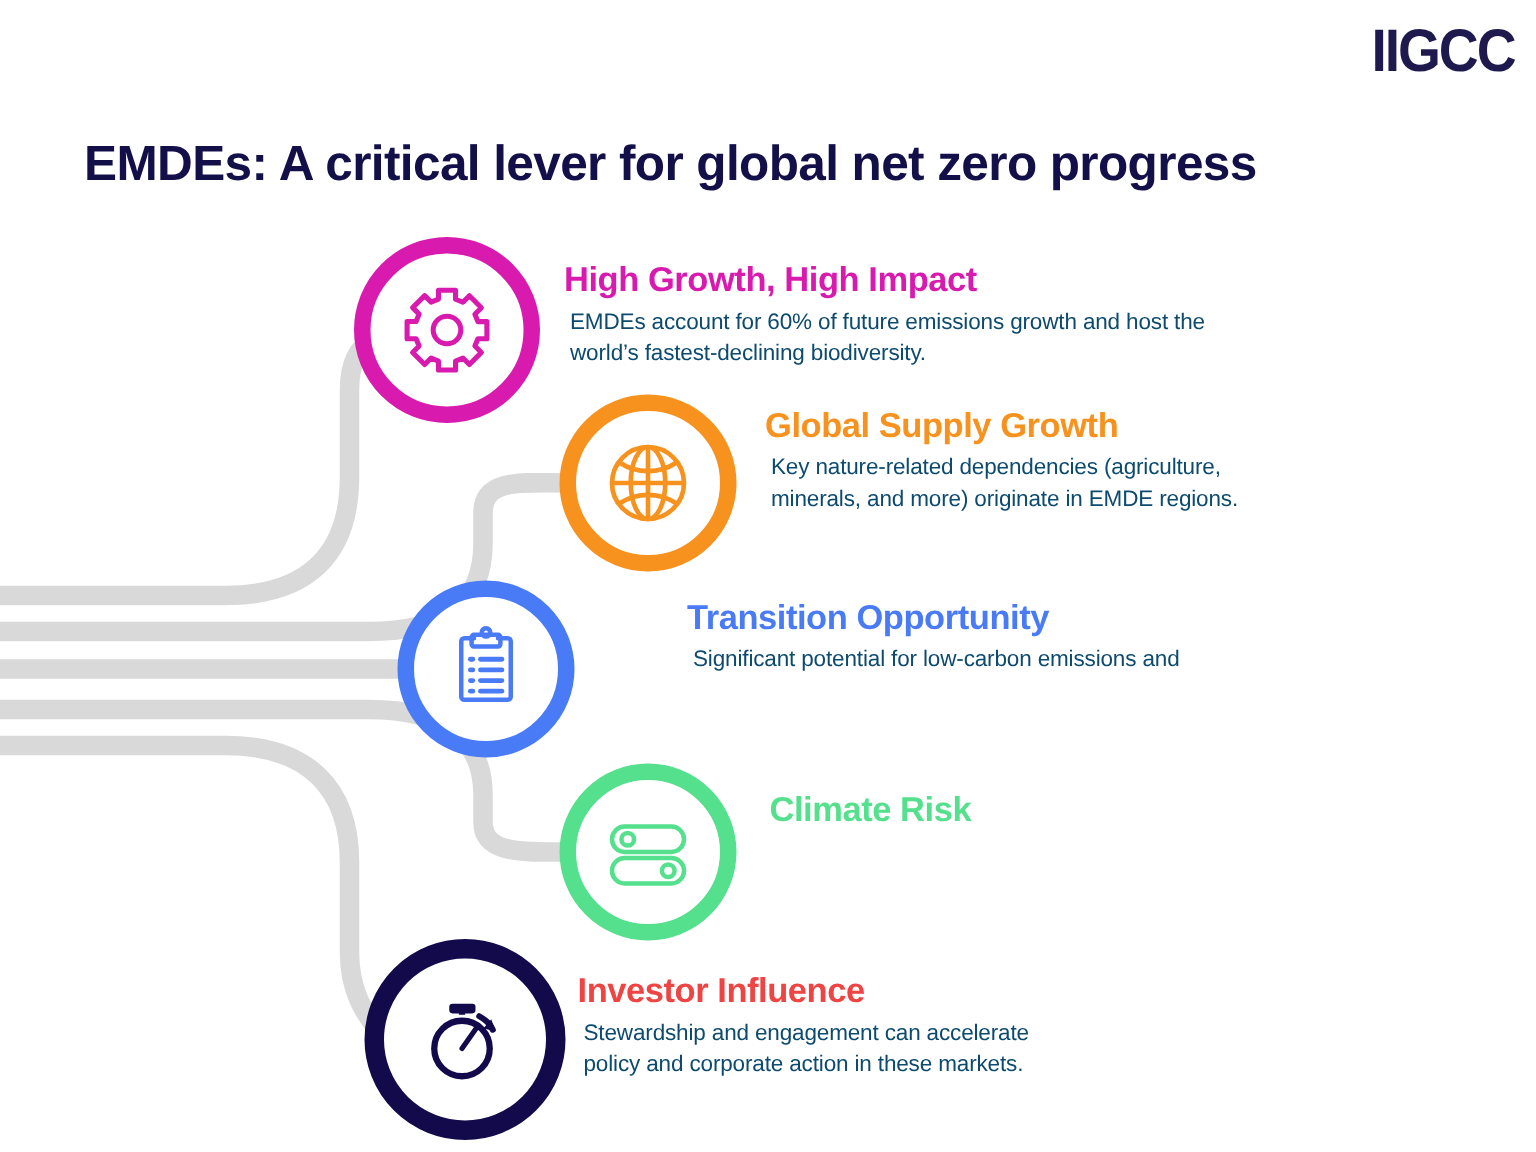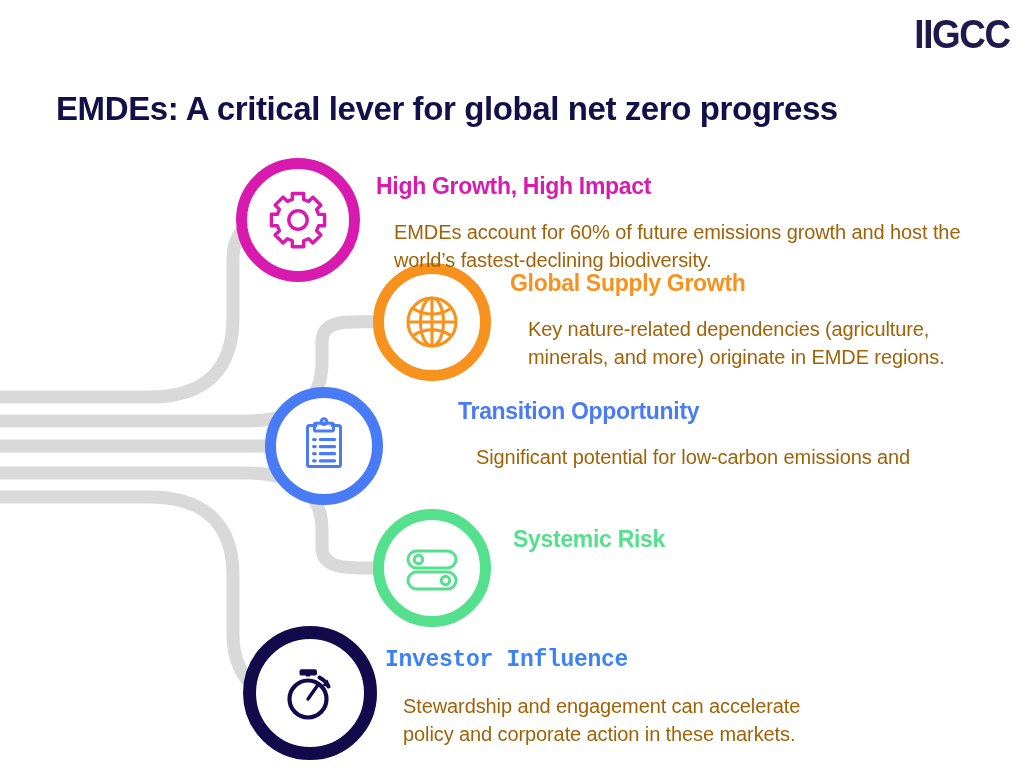--- a/index.html
+++ b/index.html
@@ -70,25 +70,25 @@
   }
   .item-head {
     font-size: 23px;
     font-weight: bold;
     letter-spacing: -0.3px;
     line-height: 1.12;
     margin: 0 0 1px 0;
     white-space: nowrap;
   }
   .item-body {
-    font-size: 20px;
-    color: #a16207;
+    font-size: 15px;
+    color: #0c4a6e;
     line-height: 1.42;
     letter-spacing: -0.1px;
-    margin: 18px;
+    margin: 4px;
   }
   .item-body span { display: block; white-space: nowrap; }
 </style>
 </head>
 <body>
 
 <div id="logo">IIGCC</div>
 
 <h1 id="title">EMDEs: A critical lever for global net zero progress</h1>
 
@@ -192,22 +192,22 @@
 </div>
 
 <div class="item-text" style="left:458px; top:399px;">
   <p class="item-head" style="color:#4A7BF7;">Transition Opportunity</p>
   <p class="item-body">
     <span>Significant potential for low-carbon emissions and</span>
   </p>
 </div>
 
 <div class="item-text" style="left:513px; top:527px;">
-  <p class="item-head" style="color:#54E08C;">Systemic Risk</p>
+  <p class="item-head" style="color:#54E08C;">Climate Risk</p>
 </div>
 
 <div class="item-text" style="left:385px; top:648px;">
-  <p class="item-head" style="color:#3b82f6;font-family:Liberation Mono, monospace;">Investor Influence</p>
+  <p class="item-head" style="color:#ef4444;">Investor Influence</p>
   <p class="item-body">
     <span>Stewardship and engagement can accelerate</span>
     <span>policy and corporate action in these markets.</span>
   </p>
 </div>
 
 </body></html>

